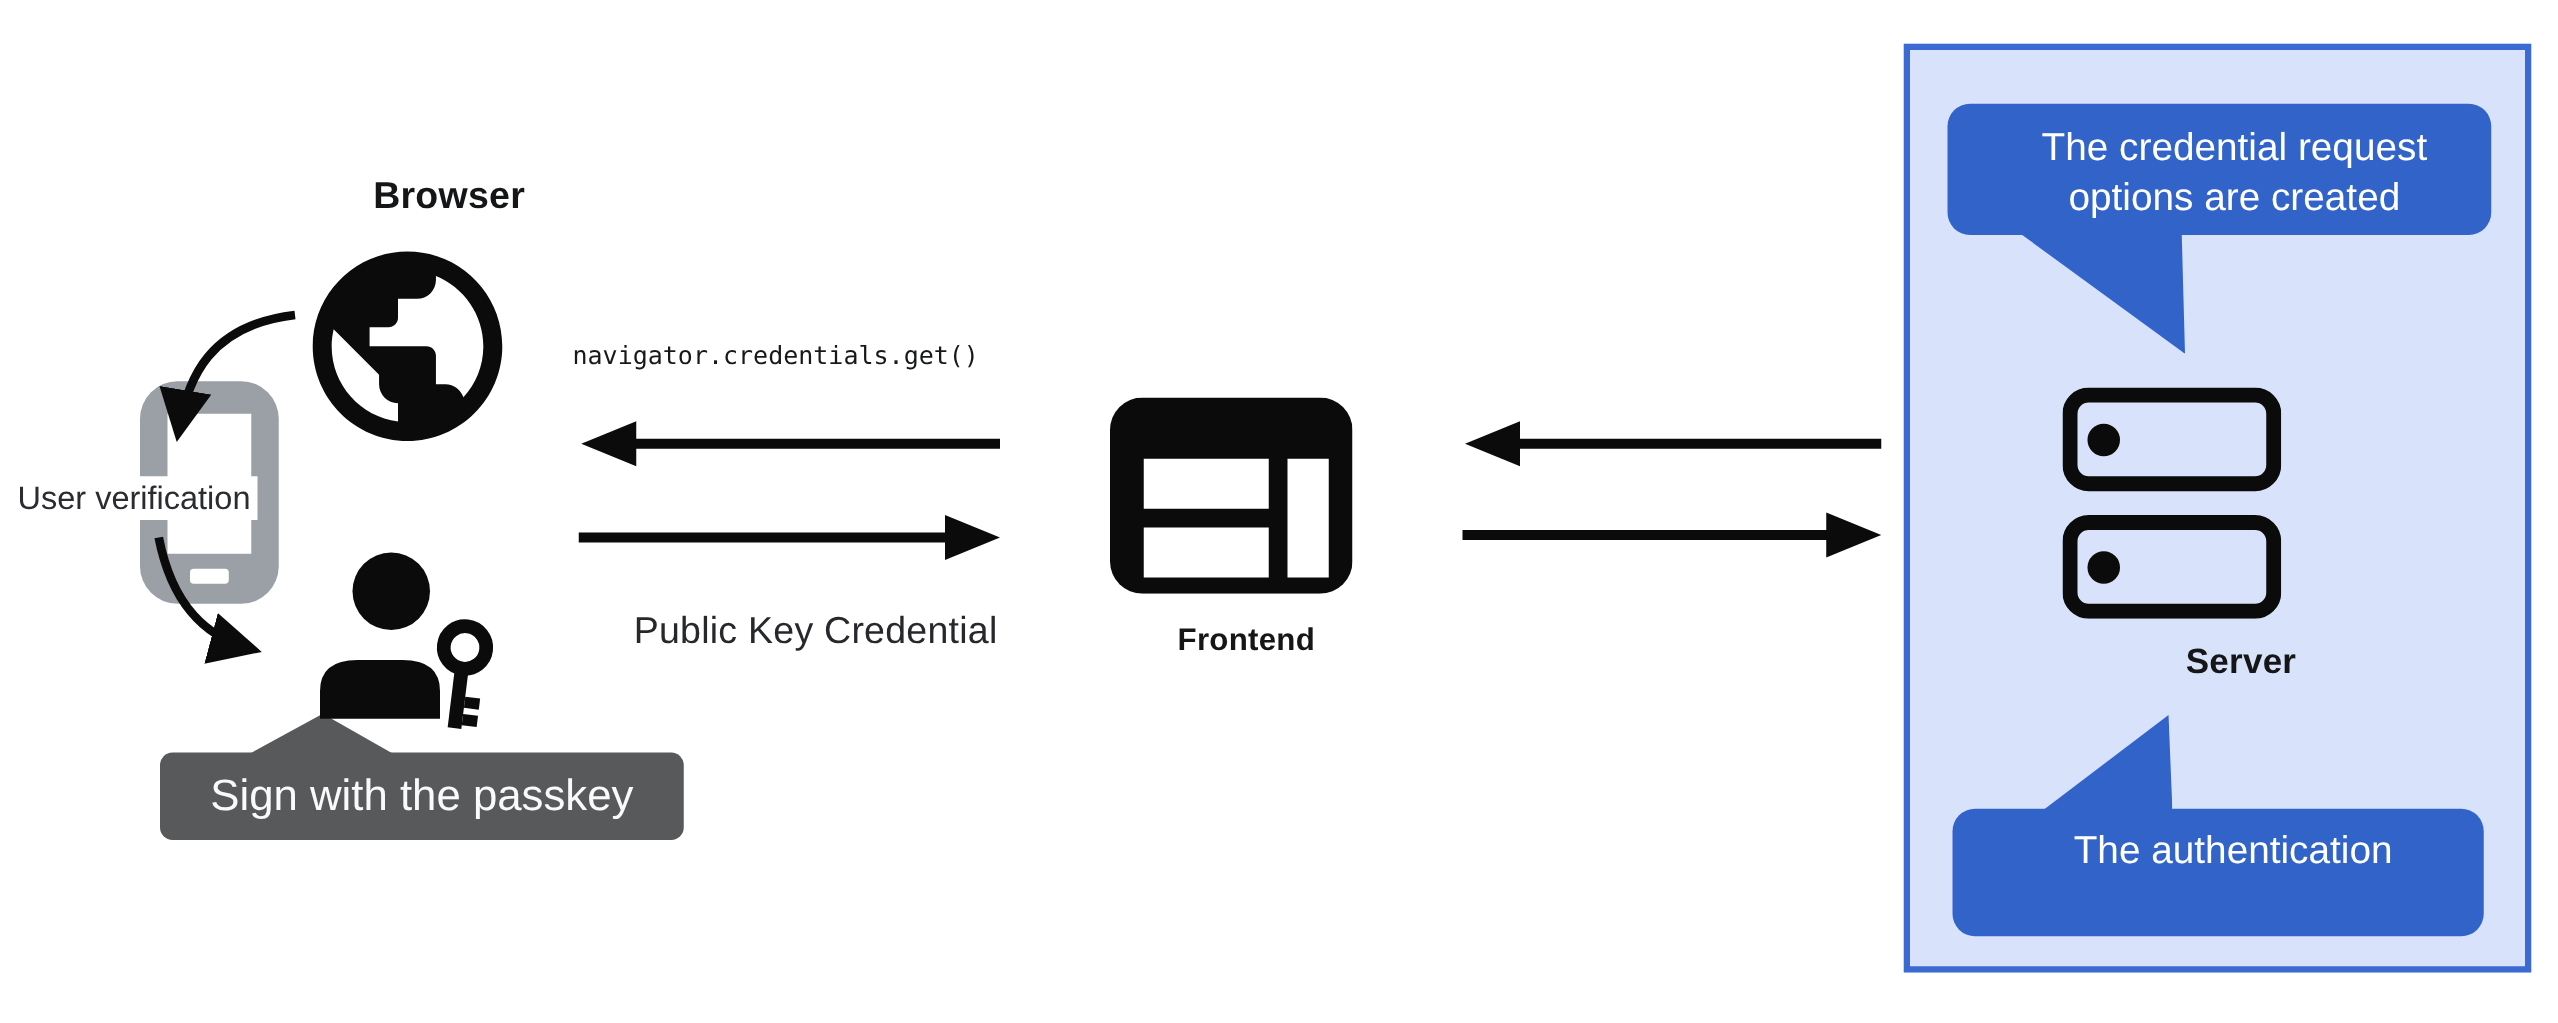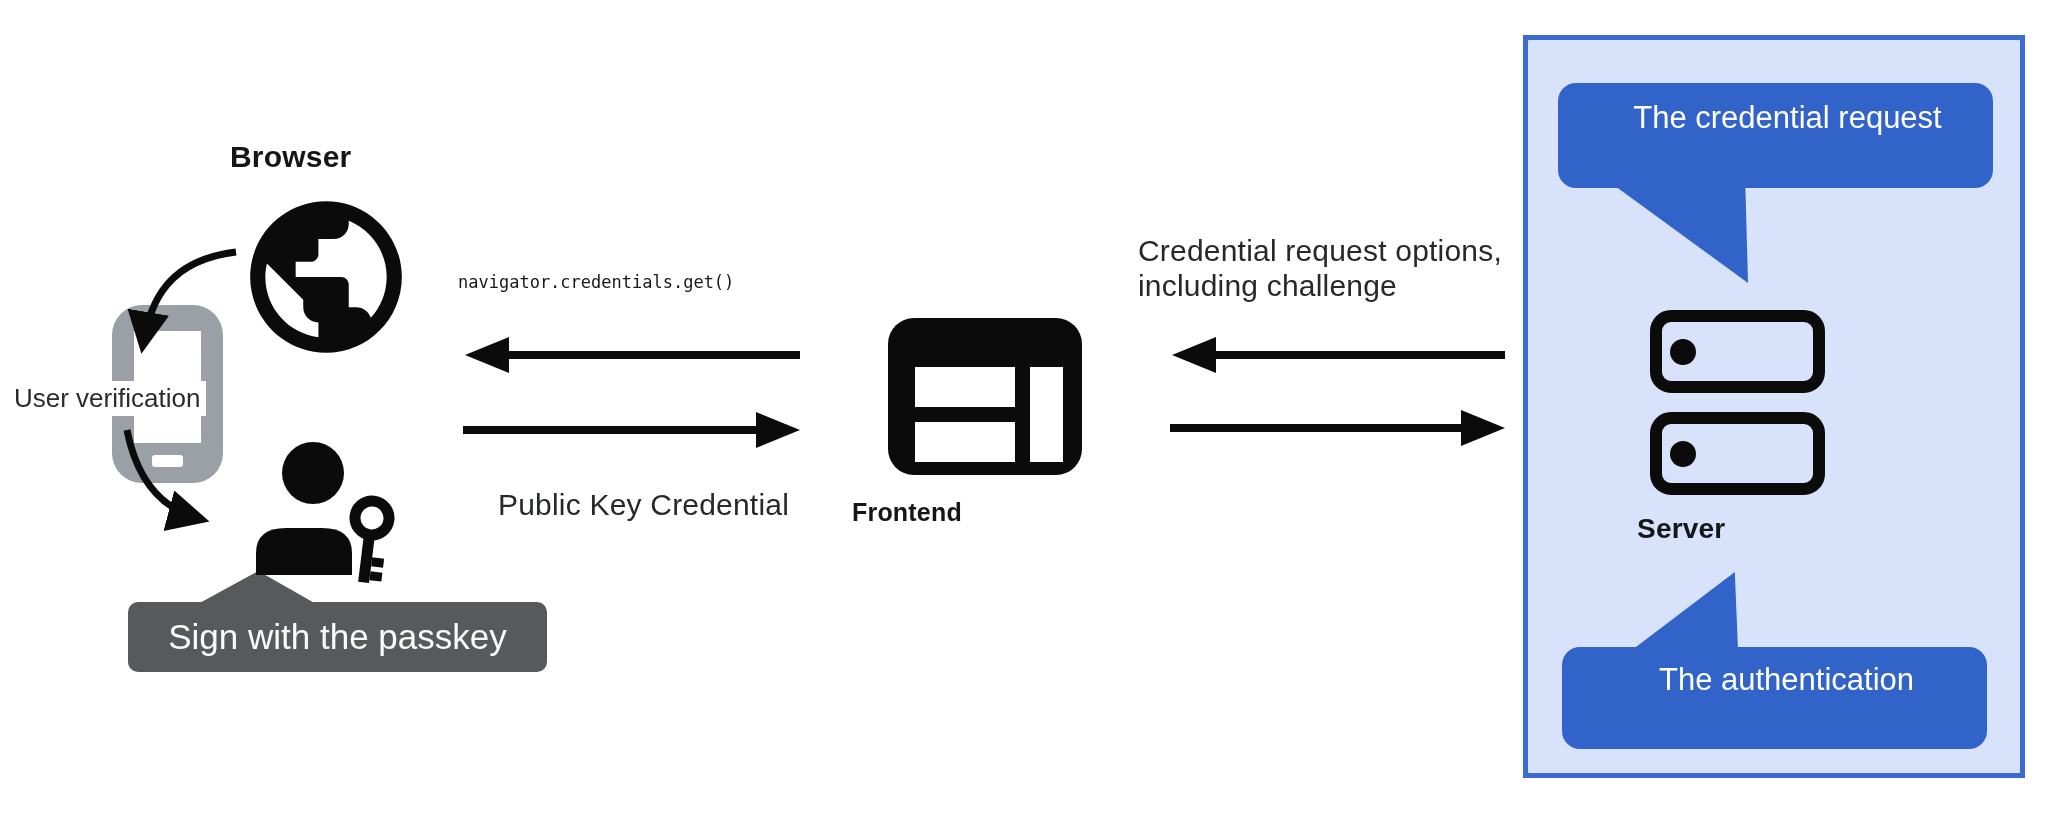--- a/index.html
+++ b/index.html
@@ -14,22 +14,22 @@
   }
   *{box-sizing:border-box;margin:0;padding:0}
   html,body{background:#fff}
   .canvas{
     position:relative;width:2046px;height:818px;background:#fff;overflow:hidden;
     font-family:"Liberation Sans", sans-serif;color:var(--text);
   }
   .abs{position:absolute}
   .label{font-size:30px;color:var(--text);letter-spacing:.2px}
   .label.bold{font-weight:700;color:#151618}
-  .center{text-align:left}
-  .mono{font-family:"DejaVu Sans Mono", monospace;font-size:17px;color:#17181a}
+  .center{text-align:right}
+  .mono{font-family:"DejaVu Sans Mono", monospace;font-size:20px;color:#17181a}
 
   
   .h-arrow{position:absolute;height:36px}
   .h-arrow .shaft{position:absolute;top:14px;height:8px;background:var(--ink)}
   .h-arrow .head{position:absolute;width:0;height:0;border-top:18px solid transparent;border-bottom:18px solid transparent}
   .h-arrow.left .shaft{left:38px;right:0}
   .h-arrow.left .head{left:0;border-right:44px solid var(--ink)}
   .h-arrow.right .shaft{left:0;right:38px}
   .h-arrow.right .head{right:0;border-left:44px solid var(--ink)}
 
@@ -113,39 +113,36 @@
   <div class="abs label center" style="left:498px;top:488px;width:300px">Public Key Credential</div>
 
   <svg class="abs" style="left:888px;top:318px" width="194" height="157" viewBox="0 0 194 157">
     <rect x="0" y="0" width="194" height="157" rx="26" fill="#0b0b0b"></rect>
     <rect x="27" y="49" width="100" height="40" fill="#ffffff"></rect>
     <rect x="27" y="104" width="100" height="40" fill="#ffffff"></rect>
     <rect x="142" y="49" width="33" height="95" fill="#ffffff"></rect>
   </svg>
   <div class="abs label bold center" style="left:852px;top:498px;width:200px;font-size:25px">Frontend</div>
 
-  <div class="abs label" style="left:1138px;top:233px;line-height:35px">
-    <span class="bubble-line" style="display:block">Credential request options,</span>
-    <span class="bubble-line" style="display:block">including challenge</span>
-  </div>
 
   <div class="h-arrow left" style="left:1172px;top:337px;width:333px">
     <div class="head"></div>
     <div class="shaft"></div>
   </div>
   <div class="h-arrow right" style="left:1170px;top:410px;width:335px">
     <div class="shaft"></div>
     <div class="head"></div>
   </div>
 
 
   <div class="abs panel" style="left:1523px;top:35px;width:502px;height:743px">
 
     <div class="bubble" style="left:30px;top:43px;width:435px;height:105px;padding-top:15px">
       <span class="line">The credential request</span>
+      <span class="line">options are created</span>
     </div>
     <div class="tail down" style="left:87px;top:146px;width:133px;height:97px"></div>
 
     <svg class="abs" style="left:122px;top:270px" width="175" height="185" viewBox="0 0 175 185">
       <rect x="6" y="6" width="163" height="71" rx="15" fill="none" stroke="#0b0b0b" stroke-width="12"></rect>
       <circle cx="33" cy="42" r="13" fill="#0b0b0b"></circle>
       <rect x="6" y="108" width="163" height="71" rx="15" fill="none" stroke="#0b0b0b" stroke-width="12"></rect>
       <circle cx="33" cy="144" r="13" fill="#0b0b0b"></circle>
     </svg>
     <div class="abs label bold center" style="left:109px;top:473px;width:200px;font-size:28px">Server</div>

